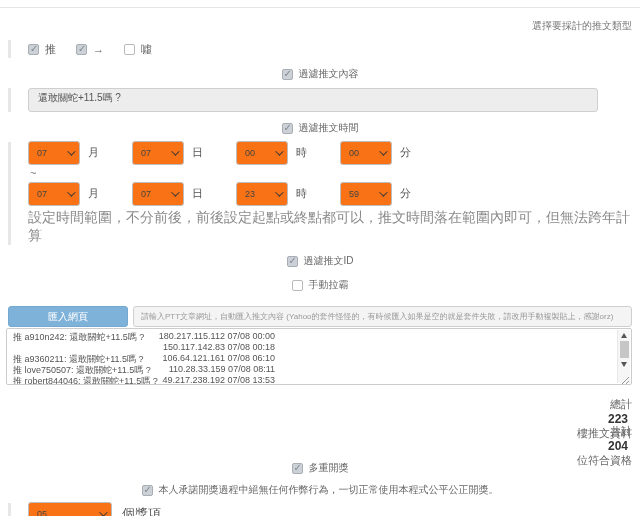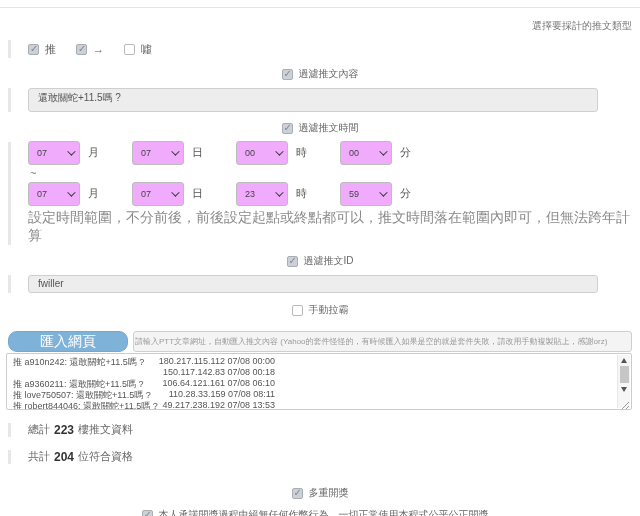--- a/index.html
+++ b/index.html
@@ -21,55 +21,55 @@
 
   .types-row { display:flex; align-items:center; gap:20px; height:18px; }
   .type-opt { display:flex; align-items:center; font-size:11px; color:#555; cursor:default; }
 
   .text-input { display:block; width:570px; height:24px; line-height:18px;
         background:#ededed; border:1px solid #cfcfcf; border-radius:3px;
         padding:0 9px; font-size:10px; color:#555; }
   .time-row { display:flex; align-items:center; height:21px; margin-bottom:4px; }
   .time-col { display:flex; align-items:center; width:104px; }
   .sel { display:inline-flex; align-items:center; justify-content:space-between;
-        width:52px; height:24px; background:#f0abfc; border:1px solid #bdbdbd;
+        width:52px; height:24px; background:#f97316; border:1px solid #bdbdbd;
         border-radius:3px; padding:0 6px 0 8px; font-size:9px; color:#444; }
   .sel-wide { width:84px; }
   .chev { width:6px; height:6px; border-right:1.5px solid #3a3a3a;
         border-bottom:1.5px solid #3a3a3a; transform:rotate(45deg) translateY(-2px); }
   .unit { font-size:11px; color:#555; margin-left:8px; }
   .tilde { font-size:11px; color:#777; margin:2px 0 4px 2px; }
   .hint { font-size:14px; color:#8a8a8a; margin-top:5px; }
 
   .import-row { display:flex; align-items:center; margin:14px 0 1px 0; }
-  .btn-blue { background:#7fb2d9; border:1px solid #74a8d1; border-radius:9px;
-        color:#fff; text-align:center; font-size:14px; cursor:pointer; }
+  .btn-blue { background:#7fb2d9; border:1px solid #74a8d1; border-radius:3px;
+        color:#fff; text-align:center; font-size:10px; cursor:pointer; }
   .import-btn { width:120px; height:21px; line-height:19px; margin-right:5px; flex:0 0 auto; }
   .import-input { flex:1; height:21px; background:#f4f4f4; border:1px solid #cfcfcf;
-        border-radius:3px; padding:0 1px; font-size:8px; color:#555;
+        border-radius:3px; padding:0 7px; font-size:8px; color:#555;
         font-family:"Liberation Sans","DejaVu Sans",sans-serif; }
   .import-input::placeholder { color:#9a9a9a; }
 
   .push-box { position:relative; margin-left:-2px; width:626px; height:57px;
         border:1px solid #ccc; border-radius:2px; background:#fff; overflow:hidden; }
   .push-lines { padding:2px 0 0 6px; }
   .push-row { position:relative; height:11px; font-size:9px; color:#555; white-space:nowrap; }
   .push-ipdate { position:absolute; left:104px; top:0; width:158px; text-align:right; }
   .ta-scroll { position:absolute; top:1px; right:1px; bottom:1px; width:13px;
         background:#f6f6f6; border-left:1px solid #e8e8e8; }
   .arr { width:0; height:0; margin:3px auto; }
   .arr-up { border-left:3.5px solid transparent; border-right:3.5px solid transparent;
         border-bottom:5px solid #555; }
   .arr-down { border-left:3.5px solid transparent; border-right:3.5px solid transparent;
         border-top:5px solid #555; margin-top:4px; }
   .thumb { width:9px; height:17px; margin:2px auto 0; background:#c6c6c6; }
   .grip { position:absolute; right:1px; bottom:1px; width:11px; height:11px; background:#f6f6f6; }
 
   .summary-line { display:flex; align-items:flex-end; font-size:11px; color:#666;
-        height:15px; margin-top:12px; }
+        height:15px; margin-top:12px;flex-direction:column; }
   .summary-line b { color:#333; font-size:12px; margin:0 4px; }
   .summary-line .indent-bar { width:3px; height:14px; background:#e7e7e7; margin-right:17px; }
 
   .pledge-block { margin-top:22px; }
   .pledge-row { font-size:10px; margin:6px 0; }
 
   .prize-row { display:flex; align-items:center; height:22px; }
   .prize-unit { font-size:13px; color:#555; margin-left:10px; }
 </style>
 </head>
@@ -169,23 +169,20 @@
           </span>
         <span class="unit">分</span>
       </span>
     </div>
     <div class="hint">設定時間範圍，不分前後，前後設定起點或終點都可以，推文時間落在範圍內即可，但無法跨年計算</div>
   </div>
 
   <div class="cb-row">
     <span class="cb checked"></span>
     <span>過濾推文ID</span>
-  </div>
-  <div class="indent">
-    <div class="text-input" style="height:18px; line-height:16px;">fwiller</div>
   </div>
 
   <div class="cb-row" style="margin-top:10px;">
     <span class="cb"></span>
     <span>手動拉霸</span>
   </div>
 
   <div class="import-row">
     <div class="btn-blue import-btn">匯入網頁</div>
     <input class="import-input" type="text" placeholder="請輸入PTT文章網址，自動匯入推文內容 (Yahoo的套件怪怪的，有時候匯入如果是空的就是套件失敗，請改用手動複製貼上，感謝orz)" style="">

